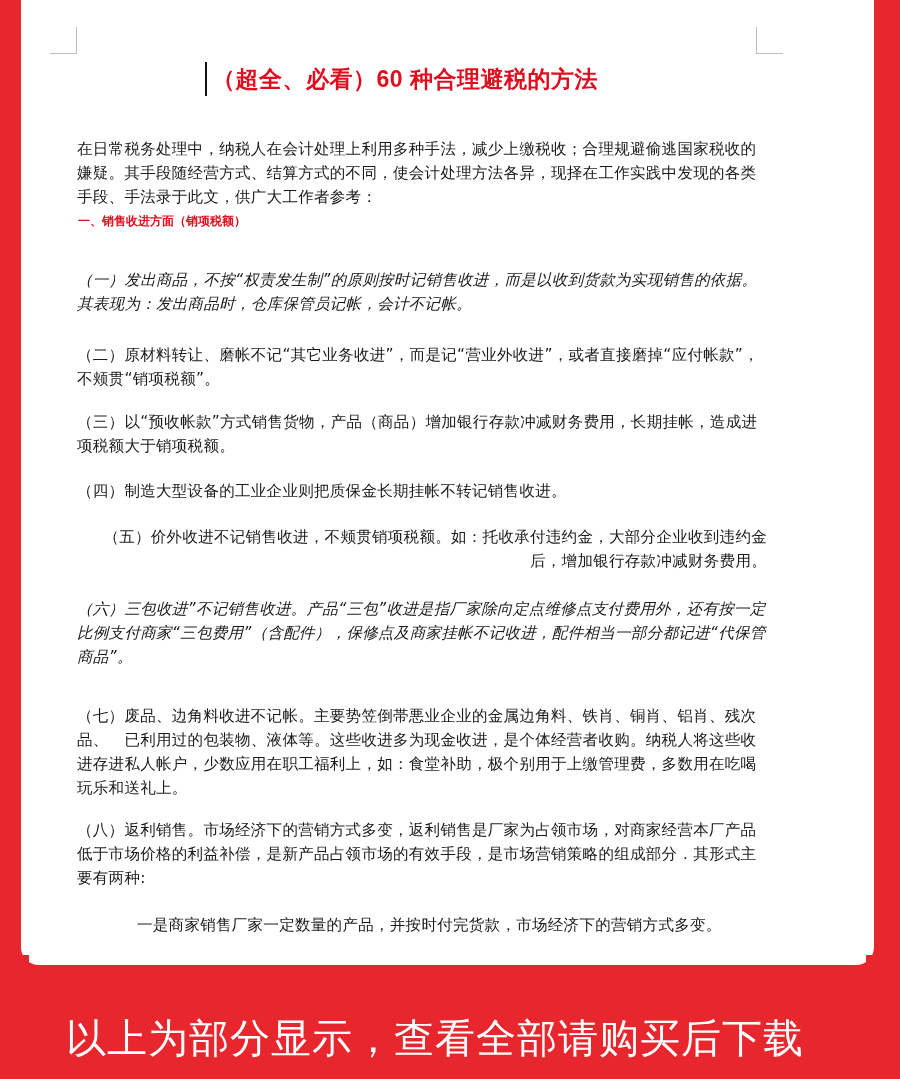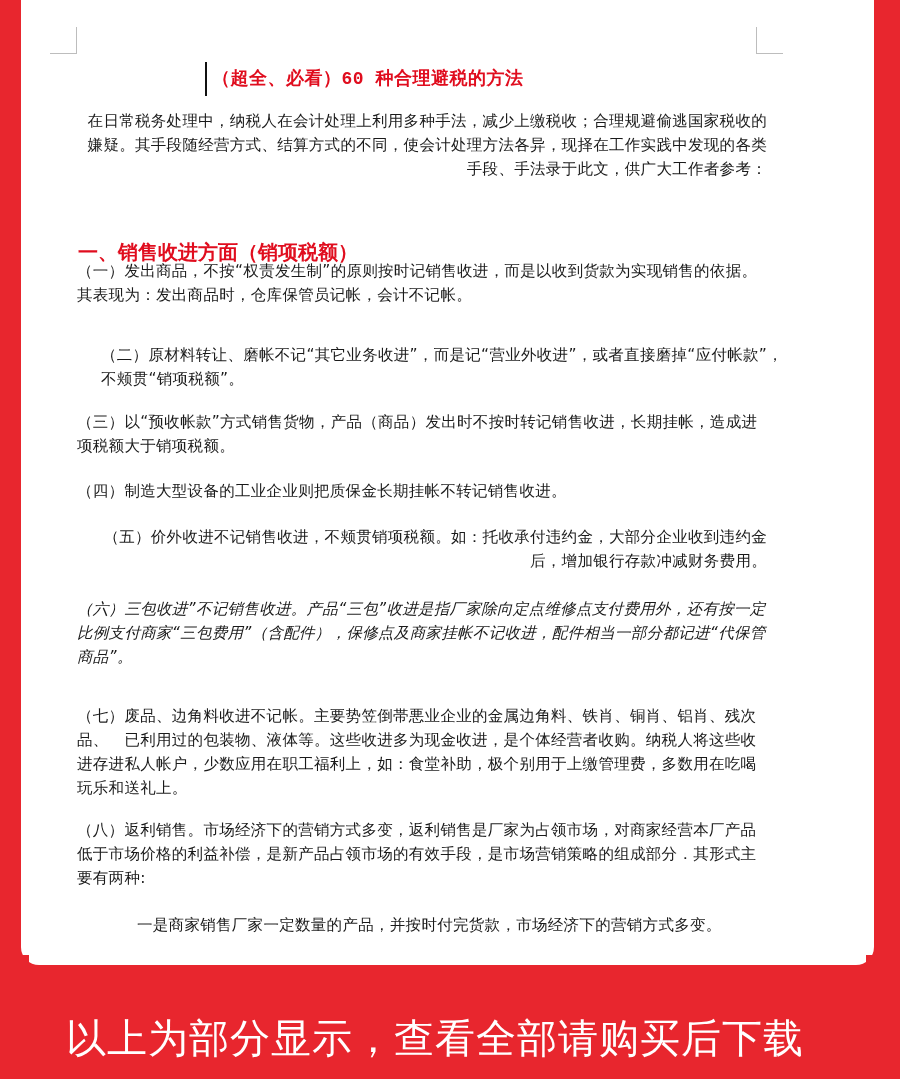--- a/index.html
+++ b/index.html
@@ -18,31 +18,31 @@
     }
     .page-notch-right {
       position: absolute; left: 866px; top: 955px; width: 8px; height: 12px; background: #e8262e;
     }
     .corner-mark { position: absolute; width: 26px; height: 26px; }
     .corner-tl { left: 50px; top: 27px; border-right: 1px solid #bdbdbd; border-bottom: 1px solid #bdbdbd; }
     .corner-tr { left: 756px; top: 27px; border-left: 1px solid #bdbdbd; border-bottom: 1px solid #bdbdbd; }
     .cursor { position: absolute; left: 205px; top: 62px; width: 2px; height: 34px; background: #111; }
     .doc-title {
       position: absolute; left: 212px; top: 62px; height: 34px; line-height: 34px;
-      font-family: Liberation Mono, monospace; font-weight: bold; font-size: 18px;
+      font-family: Liberation Sans, sans-serif; font-weight: bold; font-size: 23px;
       color: #e00d1e; letter-spacing: 0.5px; white-space: nowrap;
     }
     .body-text {
       position: absolute; left: 77px; width: 690px;
       font-size: 15.5px; line-height: 24px; color: #1a1a1a;
       letter-spacing: 0.3px;
     }
     .section-heading {
-      position: absolute; left: 78px; top: 240px;
-      font-size: 20px; font-weight: bold; color: #e00d1e; line-height: 24px;
+      position: absolute; left: 78px; top: 209px;
+      font-size: 12px; font-weight: bold; color: #e00d1e; line-height: 24px;
       white-space: nowrap;
     }
     .indent { padding-left: 60px; }
     .banner-text {
       position: absolute; left: 66px; top: 1008px; height: 60px; line-height: 60px;
       font-size: 40px; color: #ffffff; white-space: nowrap; letter-spacing: 1px;
     }
     .watermark {
       position: absolute; left: 724px; top: 1080px; height: 30px; line-height: 30px;
       font-size: 20px; color: #ffffff; white-space: nowrap;
@@ -55,27 +55,27 @@
 <div class="page"></div>
 <div class="page-notch-left"></div>
 <div class="page-notch-right"></div>
 
 <div class="corner-mark corner-tl"></div>
 <div class="corner-mark corner-tr"></div>
 
 <div class="cursor"></div>
 <div class="doc-title">（超全、必看）60 种合理避税的方法</div>
 
-<div class="body-text" style="top:109px;text-align:right;">在日常税务处理中，纳税人在会计处理上利用多种手法，减少上缴税收；合理规避偷逃国家税收的嫌疑。其手段随经营方式、结算方式的不同，使会计处理方法各异，现择在工作实践中发现的各类手段、手法录于此文，供广大工作者参考：</div>
+<div class="body-text" style="top:137px;">在日常税务处理中，纳税人在会计处理上利用多种手法，减少上缴税收；合理规避偷逃国家税收的嫌疑。其手段随经营方式、结算方式的不同，使会计处理方法各异，现择在工作实践中发现的各类手段、手法录于此文，供广大工作者参考：</div>
 
 <div class="section-heading">一、销售收进方面（销项税额）</div>
 
-<div class="body-text" style="top:259px;">（一）发出商品，不按“权责发生制”的原则按时记销售收进，而是以收到货款为实现销售的依据。其表现为：发出商品时，仓库保管员记帐，会计不记帐。</div>
-<div class="body-text" style="top:343px;margin-left:24px;">（二）原材料转让、磨帐不记“其它业务收进”，而是记“营业外收进”，或者直接磨掉“应付帐款”，不颊贯“销项税额”。</div>
-<div class="body-text" style="top:410px;">（三）以“预收帐款”方式销售货物，产品（商品）发出时不按时转记销售收进，长期挂帐，造成进项税额大于销项税额。</div>
+<div class="body-text" style="top:268px;font-style:italic;">（一）发出商品，不按“权责发生制”的原则按时记销售收进，而是以收到货款为实现销售的依据。其表现为：发出商品时，仓库保管员记帐，会计不记帐。</div>
+<div class="body-text" style="top:343px;">（二）原材料转让、磨帐不记“其它业务收进”，而是记“营业外收进”，或者直接磨掉“应付帐款”，不颊贯“销项税额”。</div>
+<div class="body-text" style="top:410px;">（三）以“预收帐款”方式销售货物，产品（商品）增加银行存款冲减财务费用，长期挂帐，造成进项税额大于销项税额。</div>
 <div class="body-text" style="top:480px;font-family:Liberation Mono, monospace;">（四）制造大型设备的工业企业则把质保金长期挂帐不转记销售收进。</div>
 <div class="body-text" style="top:525px;text-align:right;">（五）价外收进不记销售收进，不颊贯销项税额。如：托收承付违约金，大部分企业收到违约金后，增加银行存款冲减财务费用。</div>
 <div class="body-text" style="top:597px;font-style:italic;">（六）三包收进”不记销售收进。产品“三包”收进是指厂家除向定点维修点支付费用外，还有按一定比例支付商家“三包费用”（含配件），保修点及商家挂帐不记收进，配件相当一部分都记进“代保管商品”。</div>
 <div class="body-text" style="top:692px;margin-top:12px;">（七）废品、边角料收进不记帐。主要势笠倒帯悪业企业的金属边角料、铁肖、铜肖、铝肖、残次品、　已利用过的包装物、液体等。这些收进多为现金收进，是个体经营者收购。纳税人将这些收进存进私人帐户，少数应用在职工福利上，如：食堂补助，极个别用于上缴管理费，多数用在吃喝玩乐和送礼上。</div>
 <div class="body-text" style="top:818px;">（八）返利销售。市场经济下的营销方式多变，返利销售是厂家为占领市场，对商家经营本厂产品低于市场价格的利益补偿，是新产品占领市场的有效手段，是市场营销策略的组成部分．其形式主要有两种:</div>
 <div class="body-text indent" style="top:913px; width:630px;">一是商家销售厂家一定数量的产品，并按时付完货款，市场经济下的营销方式多变。</div>
 
 <div class="banner-text">以上为部分显示，查看全部请购买后下载</div>
 <div class="watermark">头条 @儒思HR</div>
 

